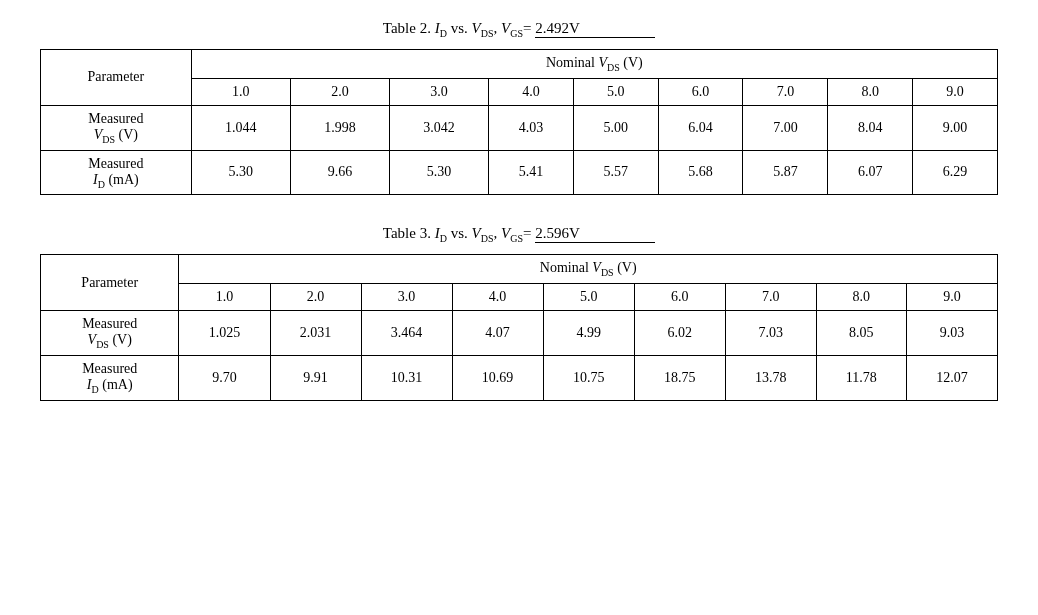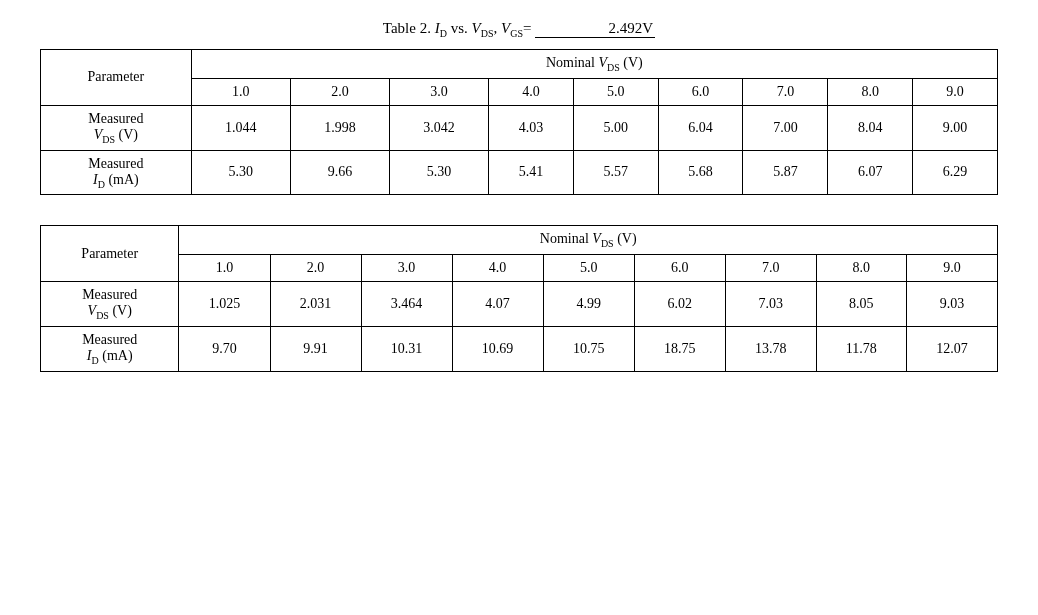--- a/index.html
+++ b/index.html
@@ -14,21 +14,21 @@
     }
     .table-title {
       text-align: center;
       margin-bottom: 10px;
       font-size: 15px;
     }
     .table-title .vgs-line {
       display: inline-block;
       border-bottom: 1px solid #000;
       min-width: 120px;
-      text-align: right;
+      text-align: left;
       padding-right: 2px;
     }
     .data-table {
       border-collapse: collapse;
       width: 100%;
       margin-bottom: 30px;
       border: 1.5px solid #000;
     }
     .data-table th,
     .data-table td {
@@ -110,20 +110,25 @@
         <td>5.68</td>
         <td>5.87</td>
         <td>6.07</td>
         <td>6.29</td>
       </tr>
     </tbody>
   </table>
 </div>
 
 <div class="section">
+  <div class="table-title">
+    <span>
+      Table 3. <span class="italic">I</span><sub>D</sub> vs. <span class="italic">V</span><sub>DS</sub>, <span class="italic">V</span><sub>GS</sub>=&nbsp;<span class="vgs-line">2.596V</span>
+    </span>
+  </div>
 
   <table class="data-table">
     <thead>
       <tr>
         <th rowspan="2" class="param-cell">Parameter</th>
         <th colspan="9" class="nominal-header">
           Nominal <span class="italic">V</span><sub>DS</sub> (V)
         </th>
       </tr>
       <tr>

